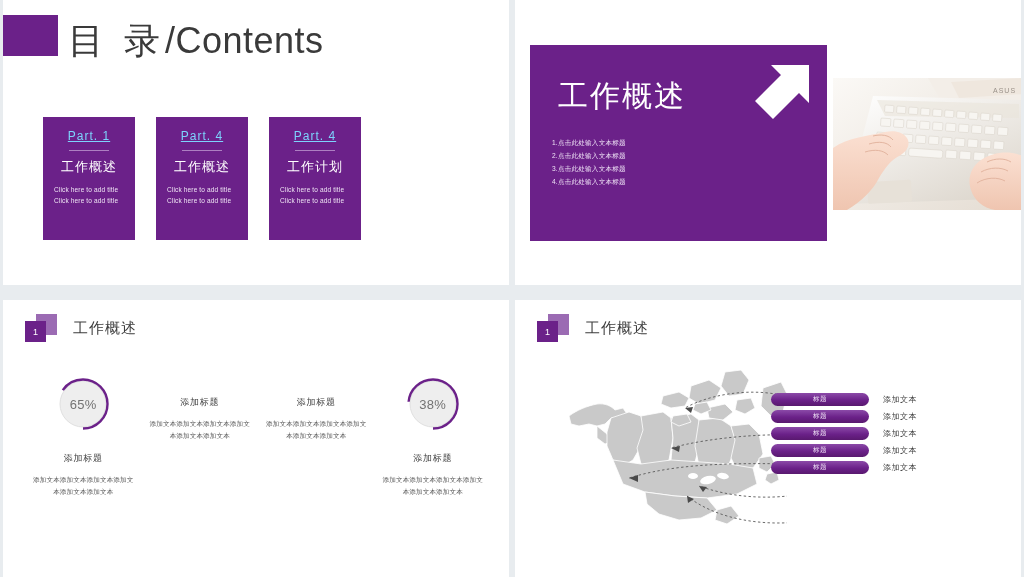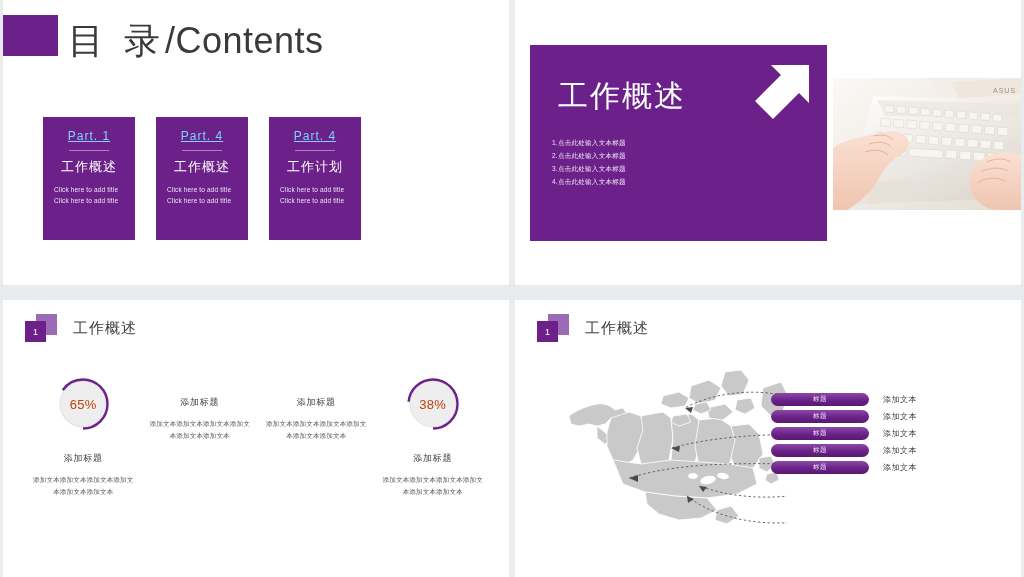--- a/index.html
+++ b/index.html
@@ -120,21 +120,21 @@
   
   .donuts{
     position:absolute;left:22px;top:76px;right:18px;
     display:flex;justify-content:space-around;
   }
   .donut-col{width:112px;text-align:center;}
   .donut{position:relative;width:56px;height:56px;margin:0 auto;}
   .donut svg{display:block;}
   .donut-val{
     position:absolute;inset:0;display:flex;align-items:center;justify-content:center;
-    font-size:13px;color:#c2410c;letter-spacing:.3px;
+    font-size:13px;color:#737373;letter-spacing:.3px;
   }
   .donut-title{
     margin-top:20px;font-size:9px;color:#3d3d3d;letter-spacing:.8px;
   }
   .donut-desc{
     margin-top:9px;font-size:6.6px;color:#5a5a5a;line-height:1.85;
     padding:0 4px;letter-spacing:.1px;
   }
 
   

